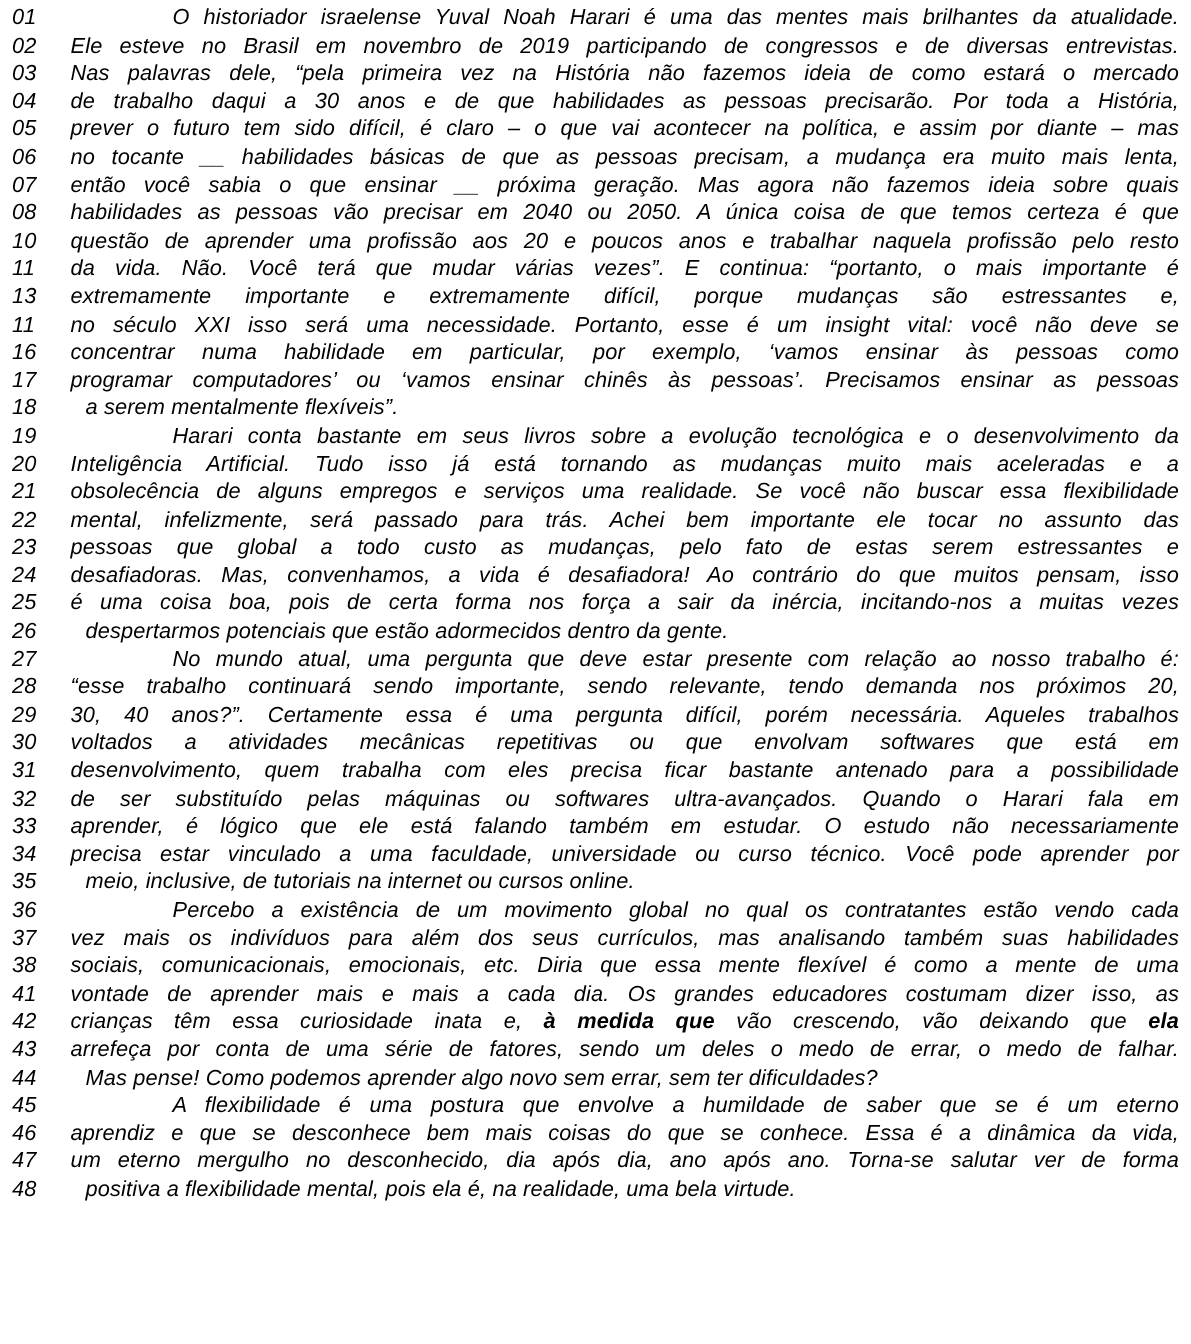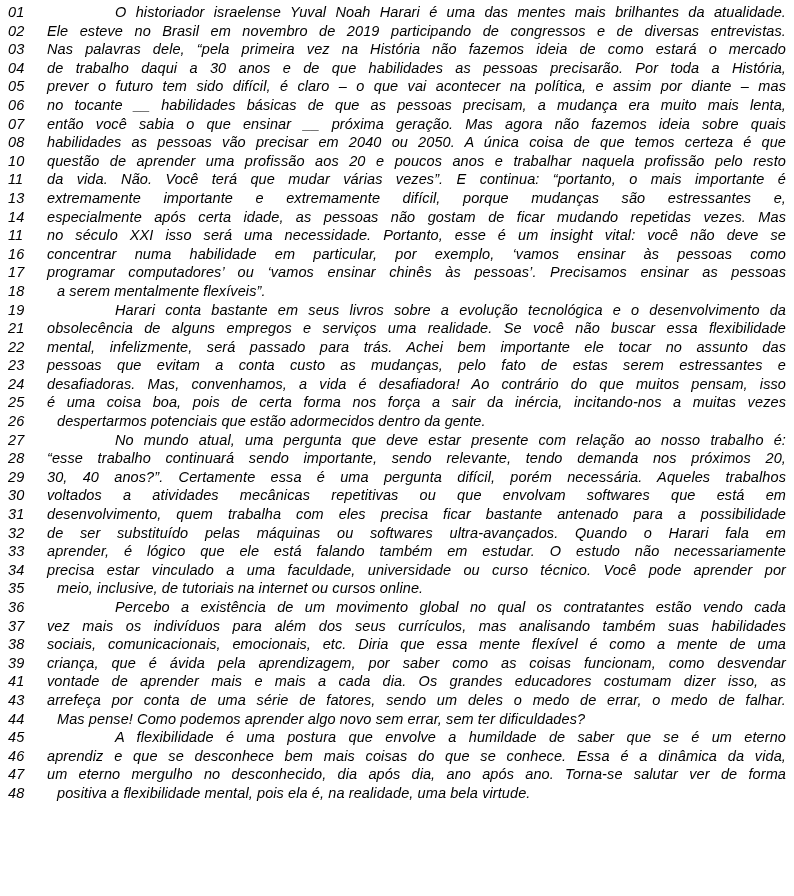--- a/index.html
+++ b/index.html
@@ -94,54 +94,54 @@
       </div>
       <div class="line">
         <span class="num">11</span>
         <span class="txt">da vida. Não. Você terá que mudar várias vezes”. E continua: “portanto, o mais importante é</span>
       </div>
       <div class="line">
         <span class="num">13</span>
         <span class="txt">extremamente importante e extremamente difícil, porque mudanças são estressantes e,</span>
       </div>
       <div class="line">
-        <span class="num">14</span>
-        <span class="txt">especialmente após certa idade, as pessoas não gostam de ficar mudando repetidas vezes. Mas</span>
-      </div>
-      <div class="line">
         <span class="num">11</span>
         <span class="txt">no século XXI isso será uma necessidade. Portanto, esse é um insight vital: você não deve se</span>
       </div>
       <div class="line">
         <span class="num">16</span>
         <span class="txt">concentrar numa habilidade em particular, por exemplo, ‘vamos ensinar às pessoas como</span>
       </div>
       <div class="line">
         <span class="num">17</span>
         <span class="txt">programar computadores’ ou ‘vamos ensinar chinês às pessoas’. Precisamos ensinar as pessoas</span>
       </div>
       <div class="line nojust">
         <span class="num">18</span>
         <span class="txt">a serem mentalmente flexíveis”.</span>
       </div>
       <div class="line indent">
         <span class="num">19</span>
         <span class="txt">Harari conta bastante em seus livros sobre a evolução tecnológica e o desenvolvimento da</span>
       </div>
       <div class="line">
+        <span class="num">20</span>
+        <span class="txt">Inteligência Artificial. Tudo isso já está tornando as mudanças muito mais aceleradas e a</span>
+      </div>
+      <div class="line">
         <span class="num">21</span>
         <span class="txt">obsolecência de alguns empregos e serviços uma realidade. Se você não buscar essa flexibilidade</span>
       </div>
       <div class="line">
         <span class="num">22</span>
         <span class="txt">mental, infelizmente, será passado para trás. Achei bem importante ele tocar no assunto das</span>
       </div>
       <div class="line">
         <span class="num">23</span>
-        <span class="txt">pessoas que evitam a conta custo as mudanças, pelo fato de estas serem estressantes e</span>
+        <span class="txt">pessoas que global a todo custo as mudanças, pelo fato de estas serem estressantes e</span>
       </div>
       <div class="line">
         <span class="num">24</span>
         <span class="txt">desafiadoras. Mas, convenhamos, a vida é desafiadora! Ao contrário do que muitos pensam, isso</span>
       </div>
       <div class="line">
         <span class="num">25</span>
         <span class="txt">é uma coisa boa, pois de certa forma nos força a sair da inércia, incitando-nos a muitas vezes</span>
       </div>
       <div class="line nojust">
@@ -190,26 +190,26 @@
       </div>
       <div class="line">
         <span class="num">37</span>
         <span class="txt">vez mais os indivíduos para além dos seus currículos, mas analisando também suas habilidades</span>
       </div>
       <div class="line">
         <span class="num">38</span>
         <span class="txt">sociais, comunicacionais, emocionais, etc. Diria que essa mente flexível é como a mente de uma</span>
       </div>
       <div class="line">
-        <span class="num">39</span>
-        <span class="txt">criança, que é ávida pela aprendizagem, por saber como as coisas funcionam, como desvendar</span>
-      </div>
-      <div class="line">
         <span class="num">41</span>
         <span class="txt">vontade de aprender mais e mais a cada dia. Os grandes educadores costumam dizer isso, as</span>
+      </div>
+      <div class="line">
+        <span class="num">42</span>
+        <span class="txt">crianças têm essa curiosidade inata e, <b>à medida que</b> vão crescendo, vão deixando que <b>ela</b></span>
       </div>
       <div class="line">
         <span class="num">43</span>
         <span class="txt">arrefeça por conta de uma série de fatores, sendo um deles o medo de errar, o medo de falhar.</span>
       </div>
       <div class="line nojust">
         <span class="num">44</span>
         <span class="txt">Mas pense! Como podemos aprender algo novo sem errar, sem ter dificuldades?</span>
       </div>
       <div class="line indent">

